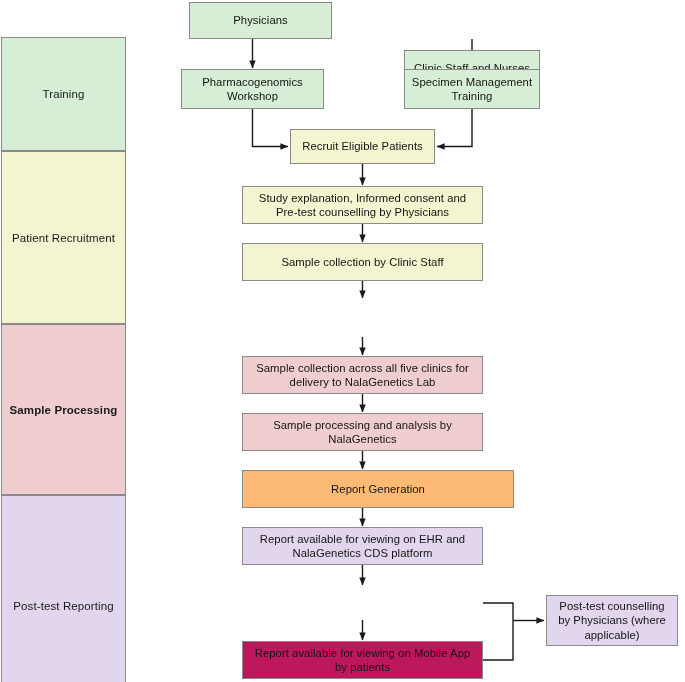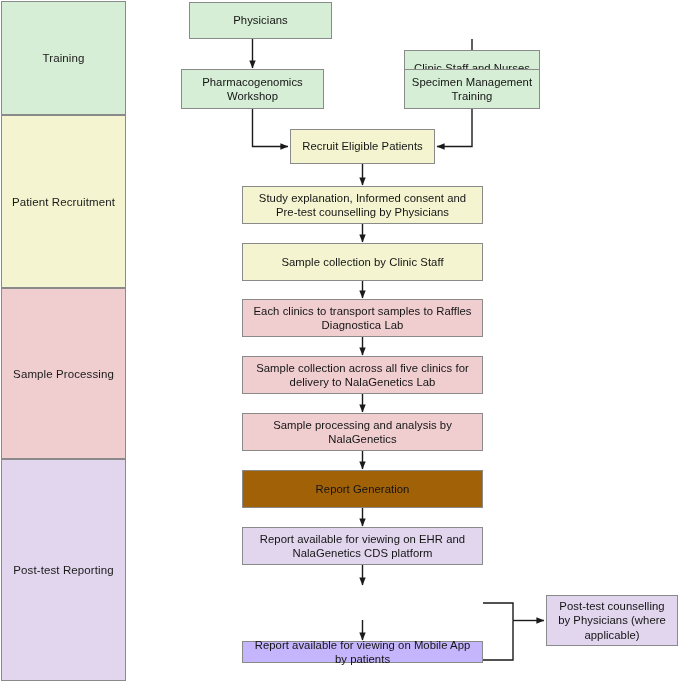--- a/index.html
+++ b/index.html
@@ -26,20 +26,21 @@
     width: 125px;
     box-sizing: border-box;
     border: 1px solid #8a8a8a;
     display: flex;
     align-items: center;
     justify-content: center;
     text-align: center;
     font-size: 11.5px;
     color: #1a1a1a;
     letter-spacing: 0.1px;
+    margin-top: 36px;
   }
   .node {
     position: absolute;
     box-sizing: border-box;
     border: 1px solid #8a8a8a;
     display: flex;
     align-items: center;
     justify-content: center;
     text-align: center;
     font-size: 11.3px;
@@ -61,21 +62,21 @@
 <body>
 
 <div id="canvas">
 
   <div class="band" style="top:1px;height:114px;background:#d6eed6;">
     <span>Training</span>
   </div>
   <div class="band" style="top:115px;height:173px;background:#f4f5d0;">
     <span>Patient Recruitment</span>
   </div>
-  <div class="band" style="top:288px;height:171px;background:#f0ced0;">
+  <div class="band" style="top:288px;height:171px;background:#f0ced0;font-weight:bold;">
     <span>Sample Processing</span>
   </div>
   <div class="band" style="top:459px;height:222px;background:#e1d6ed;">
     <span>Post-test Reporting</span>
   </div>
 
   <svg class="edges" viewBox="0 0 685 682" xmlns="http://www.w3.org/2000/svg">
     <defs>
       <marker id="arw" markerWidth="9" markerHeight="9" refX="7.6" refY="3.2" orient="auto" markerUnits="userSpaceOnUse">
         <path d="M0,0 L8,3.2 L0,6.4 z" fill="#1a1a1a"></path>
@@ -130,42 +131,39 @@
   </div>
 
   <div class="node" style="left:242px;top:186px;width:241px;height:38px;background:#f4f5d0;">
     <span>Study explanation, Informed consent and Pre-test counselling by Physicians</span>
   </div>
 
   <div class="node" style="left:242px;top:243px;width:241px;height:38px;background:#f4f5d0;">
     <span>Sample collection by Clinic Staff</span>
   </div>
 
-  <div class="node" style="left:242px;top:299px;width:241px;height:38px;background:#f0ced0;">
-    <span>Each clinics to transport samples to Raffles Diagnostica Lab</span>
-  </div>
 
   <div class="node" style="left:242px;top:356px;width:241px;height:38px;background:#f0ced0;justify-content:flex-end;">
     <span>Sample collection across all five clinics for delivery to NalaGenetics Lab</span>
   </div>
 
   <div class="node" style="left:242px;top:413px;width:241px;height:38px;background:#f0ced0;">
     <span>Sample processing and analysis by NalaGenetics</span>
   </div>
 
-  <div class="node" style="left:242px;top:470px;width:241px;height:38px;background:#a16207;">
+  <div class="node" style="left:242px;top:470px;width:272px;height:38px;background:#fdba74;">
     <span>Report Generation</span>
   </div>
 
   <div class="node" style="left:242px;top:527px;width:241px;height:38px;background:#e1d6ed;">
     <span>Report available for viewing on EHR and NalaGenetics CDS platform</span>
   </div>
 
 
-  <div class="node" style="left:242px;top:641px;width:241px;height:22px;background:#c4b5fd;">
+  <div class="node" style="left:242px;top:641px;width:241px;height:38px;background:#be185d;">
     <span>Report available for viewing on Mobile App by patients</span>
   </div>
 
   <div class="node" style="left:546px;top:595px;width:132px;height:51px;background:#e1d6ed;">
     <span>Post-test counselling by Physicians (where applicable)</span>
   </div>
 
 </div>
 
 </body></html>

